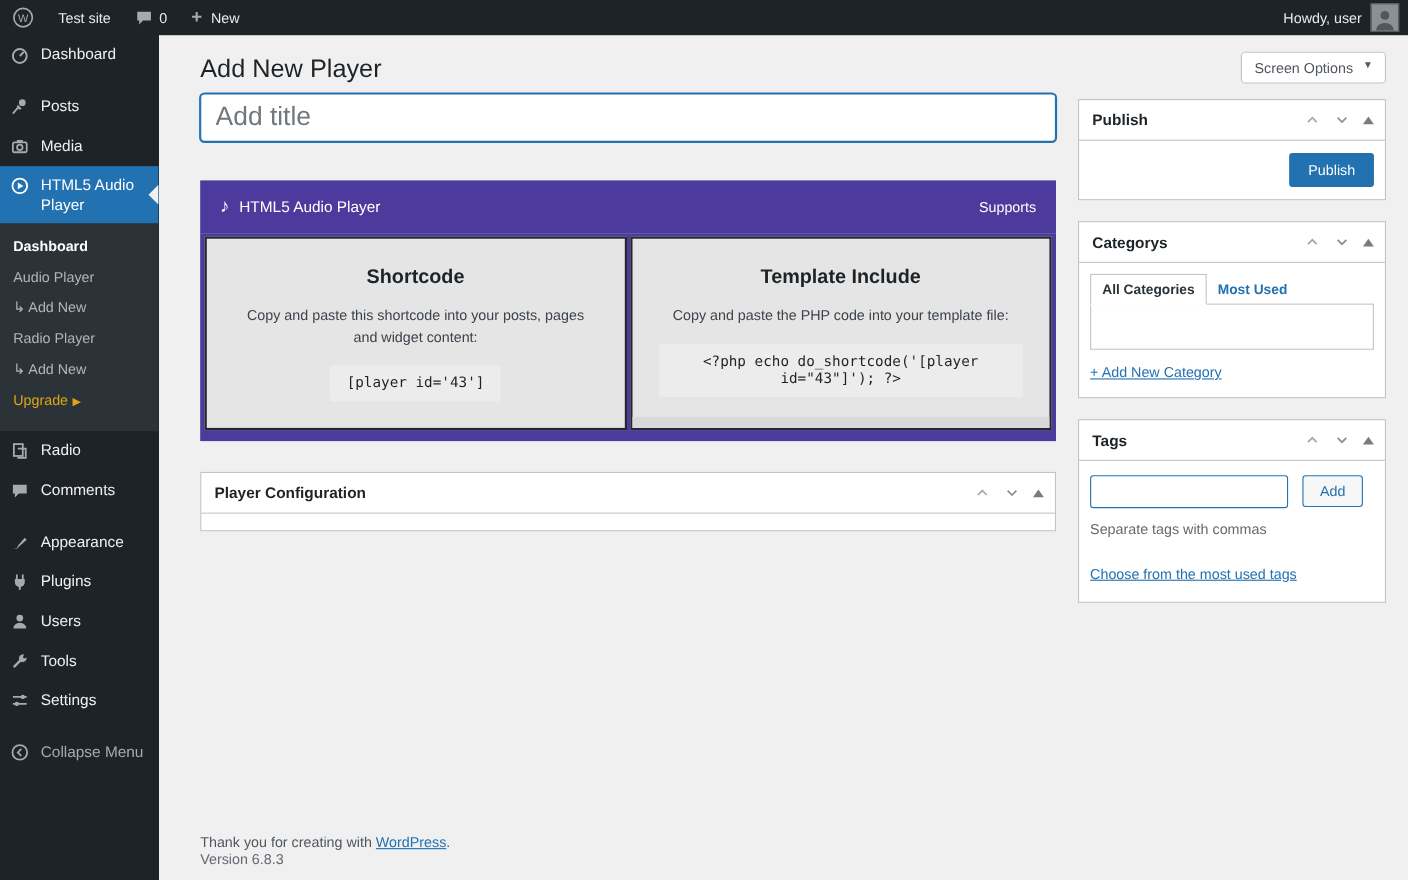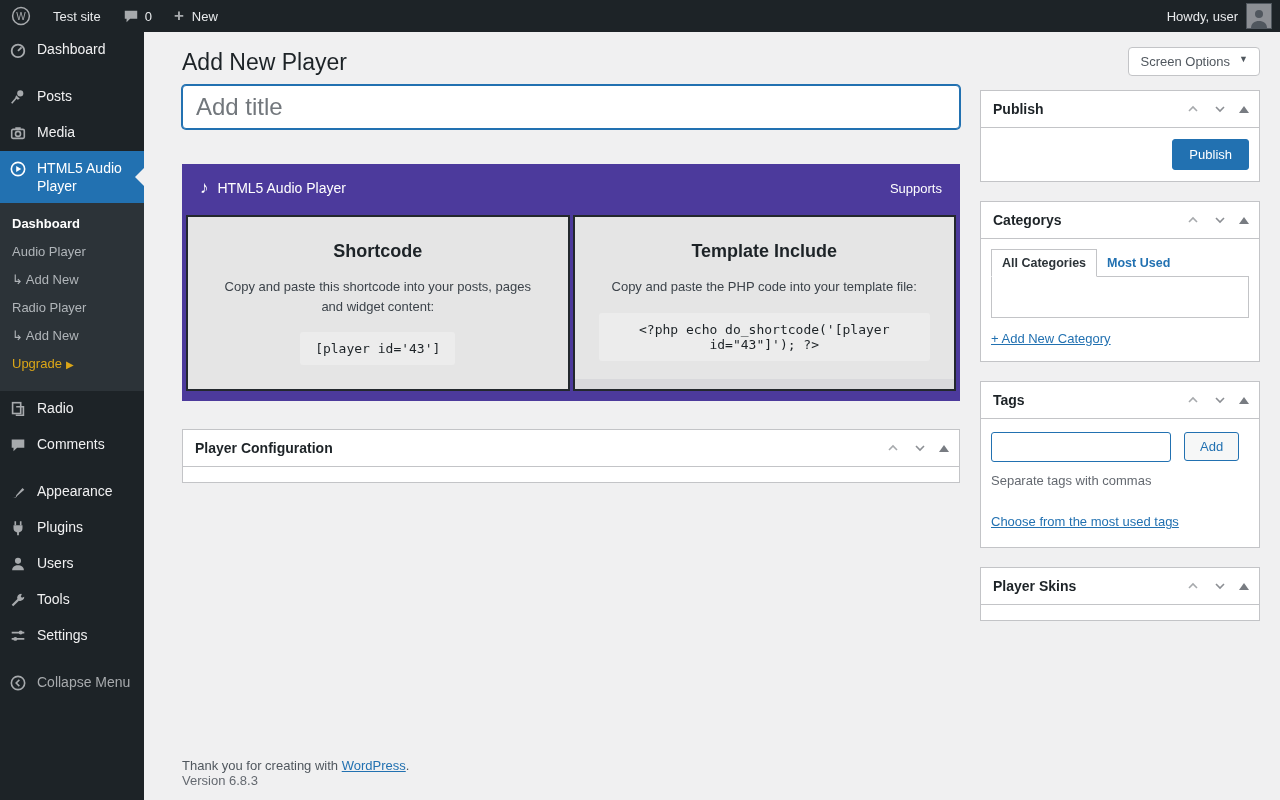--- a/index.html
+++ b/index.html
@@ -390,35 +390,20 @@
         <div class="mb-body tags-body">
           <div class="tags-row">
             <input class="tags-input" type="text" style="">
             <button class="add-btn">Add</button>
           </div>
           <div class="tags-help">Separate tags with commas</div>
           <a class="tags-link">Choose from the most used tags</a>
         </div>
       </div>
 
-      <div class="side-box">
-        <div class="mb-header">
-          <span class="mb-title">Player Skins</span>
-          <span class="mb-controls">
-            <button class="order-btn up"><svg width="16" height="16" viewBox="0 0 16 16">
-                  <polyline points="4,10 8,6 12,10" fill="none" stroke="currentColor" stroke-width="1.6"></polyline>
-                </svg></button>
-            <button class="order-btn"><svg width="16" height="16" viewBox="0 0 16 16">
-                  <polyline points="4,6 8,10 12,6" fill="none" stroke="currentColor" stroke-width="1.6"></polyline>
-                </svg></button>
-            <button class="toggle-btn"><span class="tri-up"></span></button>
-          </span>
-        </div>
-        <div class="mb-body thin-body"></div>
-      </div>
 
     </div>
   </div>
 
   <div class="footer">
     <span class="footer-left">
       <span>Thank you for creating with</span>
       <a>WordPress</a><span>.</span>
     </span>
     <span class="footer-right">Version 6.8.3</span>

